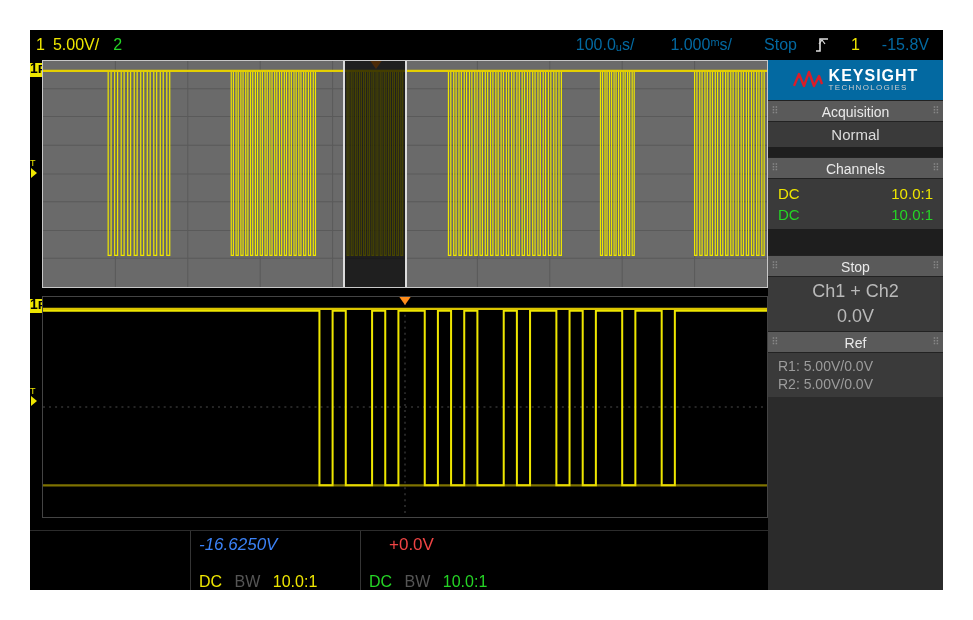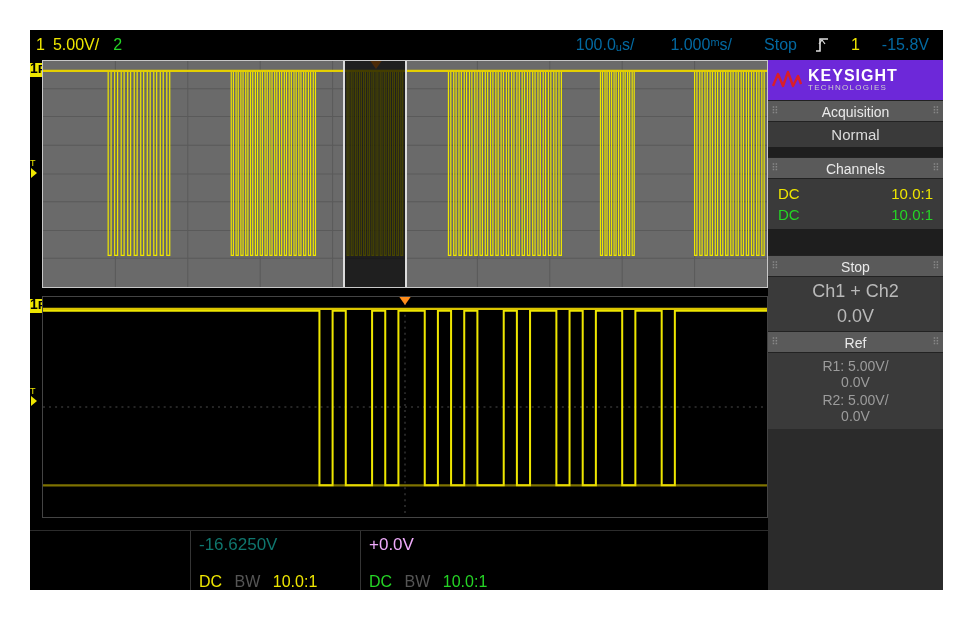--- a/index.html
+++ b/index.html
@@ -126,32 +126,32 @@
     display: flex;
     padding-left: 160px;
   }
   .status .col {
     width: 170px; padding: 4px 8px;
     border-left: 1px solid #343434;
   }
   .status .v { font-size: 17px; }
   .status .row2 { font-size: 16px; color: #999; margin-top: 18px; }
   .status .row2 .c { margin-right: 8px; }
-  .status .ch1 .v { color: #0f766e; }
-  .status .ch2col .v { color: #f0abfc; }
+  .status .ch1 .v { color: #3b82f6; font-style: italic; }
+  .status .ch2col .v { color: #ef4444; margin-left: 20px; }
   .status .ch1 .cDC { color: #eee600; }
   .status .ch2col .cDC { color: #25d425; }
   .status .rat1 { color: #eee600; }
   .status .rat2 { color: #25d425; }
   .bw { color: #555; }
 
   
   .logo {
-    height: 40px; background: #6d28d9;
-    display: flex; align-items: center; 
+    height: 40px; background: #0369a1;
+    display: flex; align-items: center; justify-content: center;
     gap: 6px; padding: 2px 4px;
   }
   .logo-mark { width: 30px; height: 24px; }
   .logo-text { display: flex; flex-direction: column; line-height: 1; }
   .logo-text .k { color: #fff; font-weight: bold; font-size: 16px; letter-spacing: 1px; }
   .logo-text .t { color: #ccc; font-size: 8px; letter-spacing: 1.3px; }
 
   .panel-sec { }
   .panel-hdr {
     background: #5a5a5a;
@@ -171,21 +171,21 @@
   .panel-hdr .dots.r { right: 2px; }
   .panel-body {
     background: #3a3a3a; color: #dcdcdc;
     font-size: 15px; text-align: center;
     padding: 4px 8px;
   }
   .panel-body.small { font-size: 18px; color: #b9b9b9; }
   .ch-row { display: flex; justify-content: space-between; padding: 2px 10px; font-size: 15px; }
   .ch-row.y { color: #eee600; }
   .ch-row.g { color: #25d425; }
-  .ref-row { display: flex; justify-content: space-between; padding: 1px 10px; font-size: 14px; color: #9c9c9c; flex-direction: column; }
+  .ref-row { display: flex; justify-content: flex-start; padding: 1px 10px; font-size: 14px; color: #9c9c9c; }
 
   .side-col .gap { background: #1e1e1e; height: 10px; }
 </style>
 </head>
 <body>
 
 <div class="frame">
 
   <div class="topbar">
     <span class="ch1">1</span>

